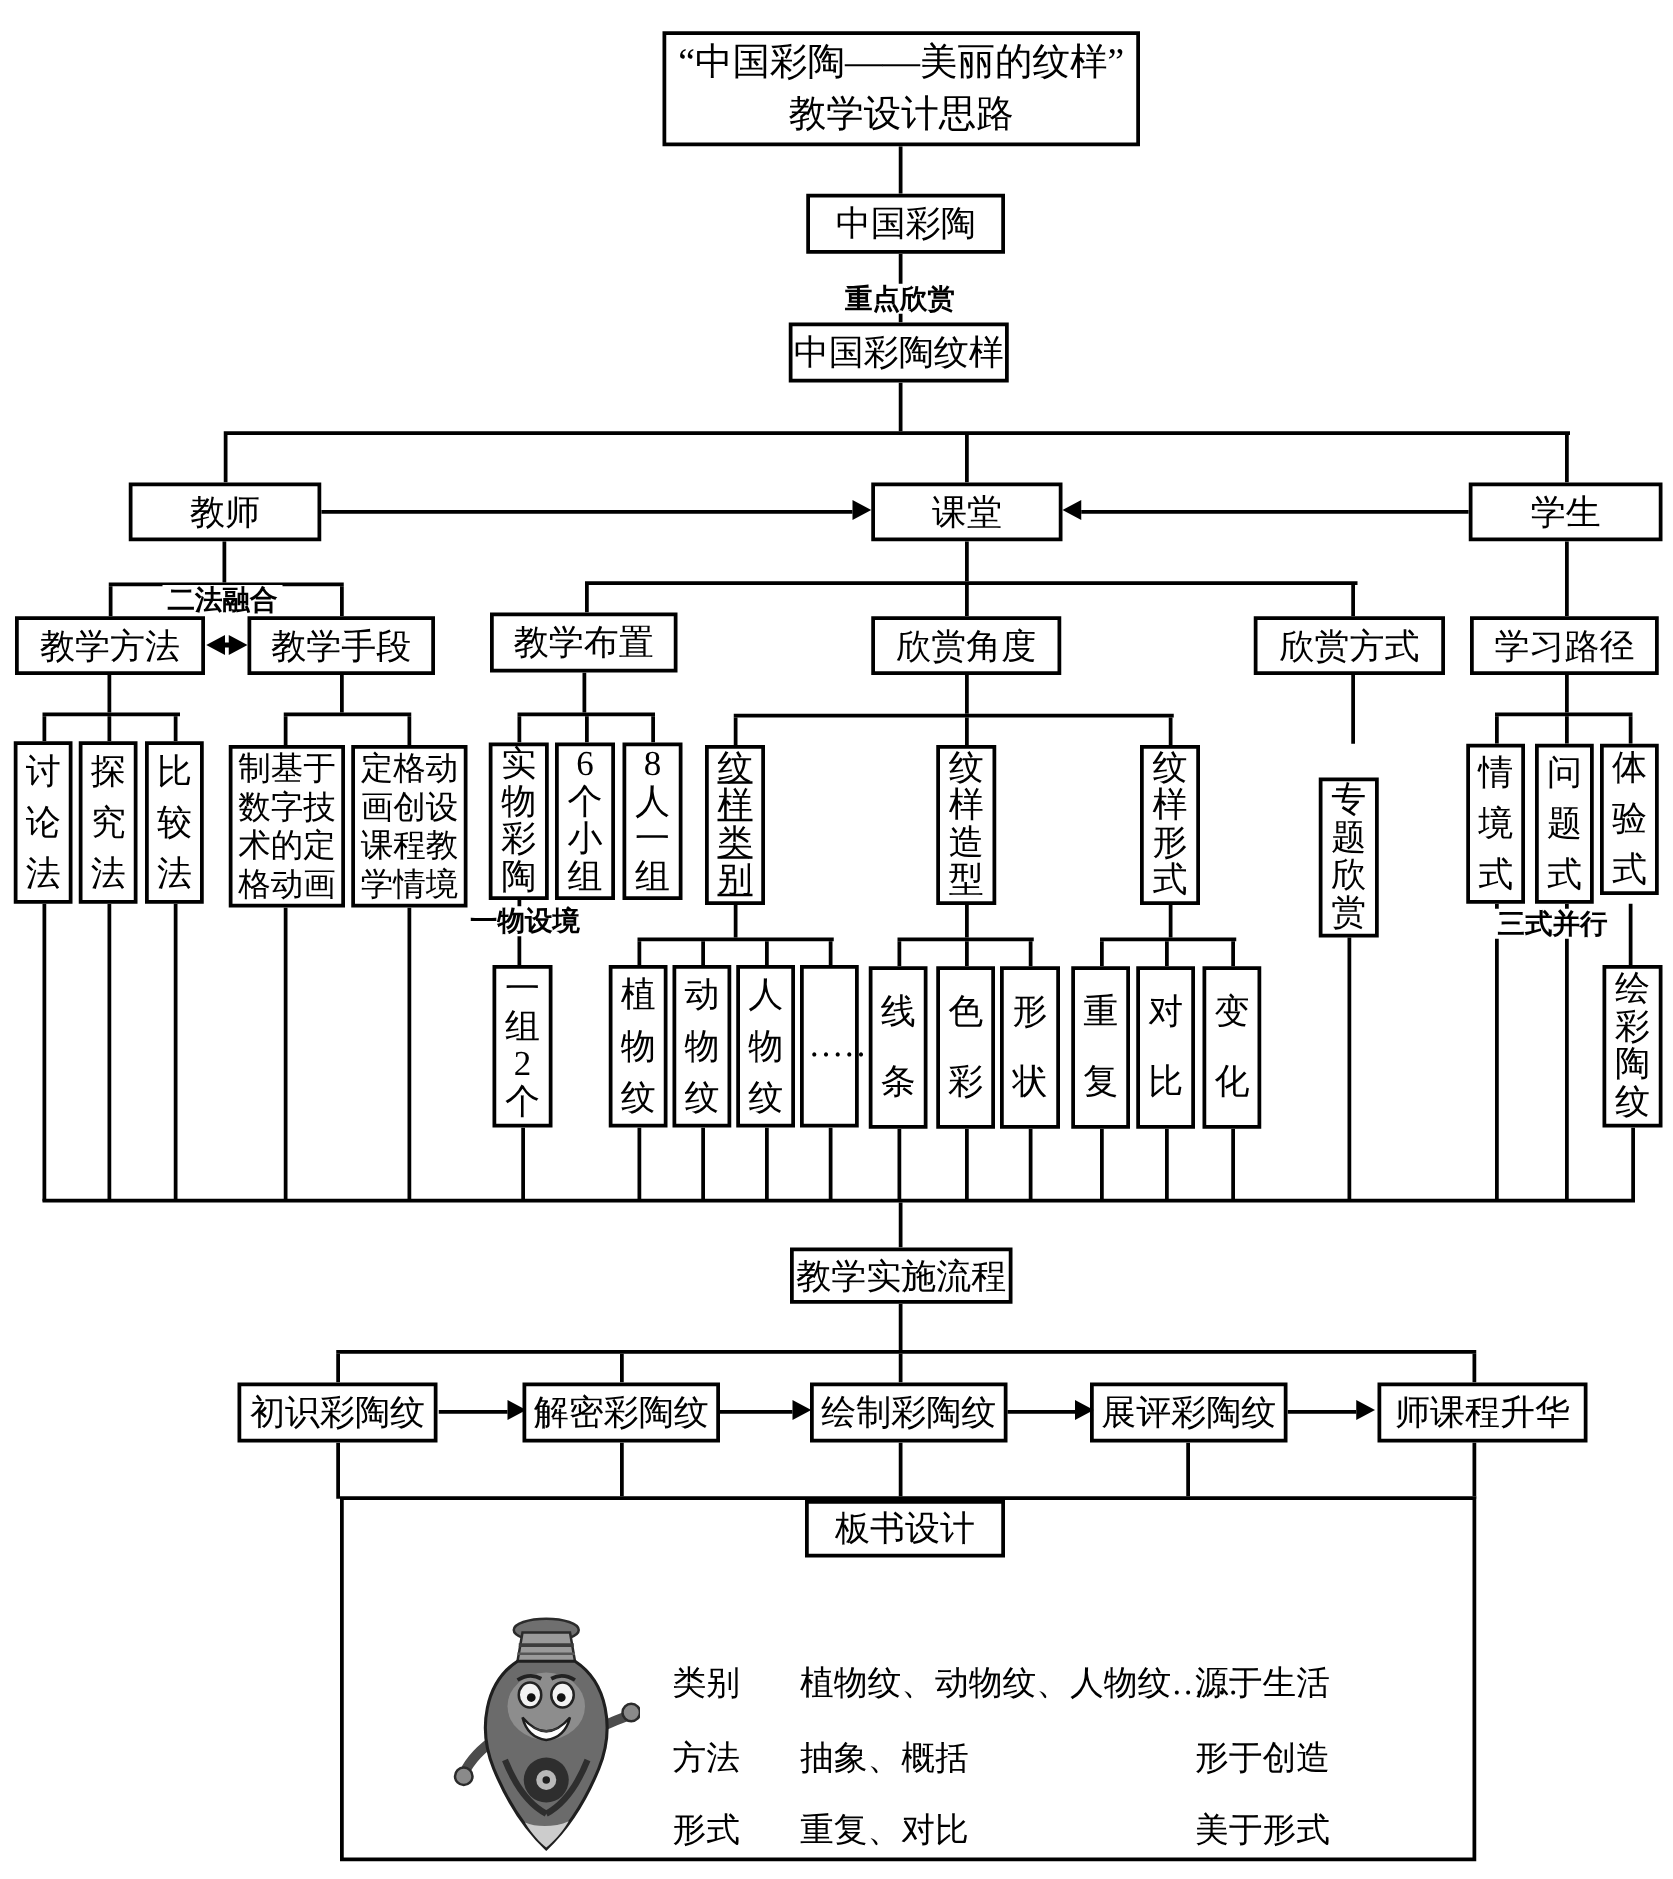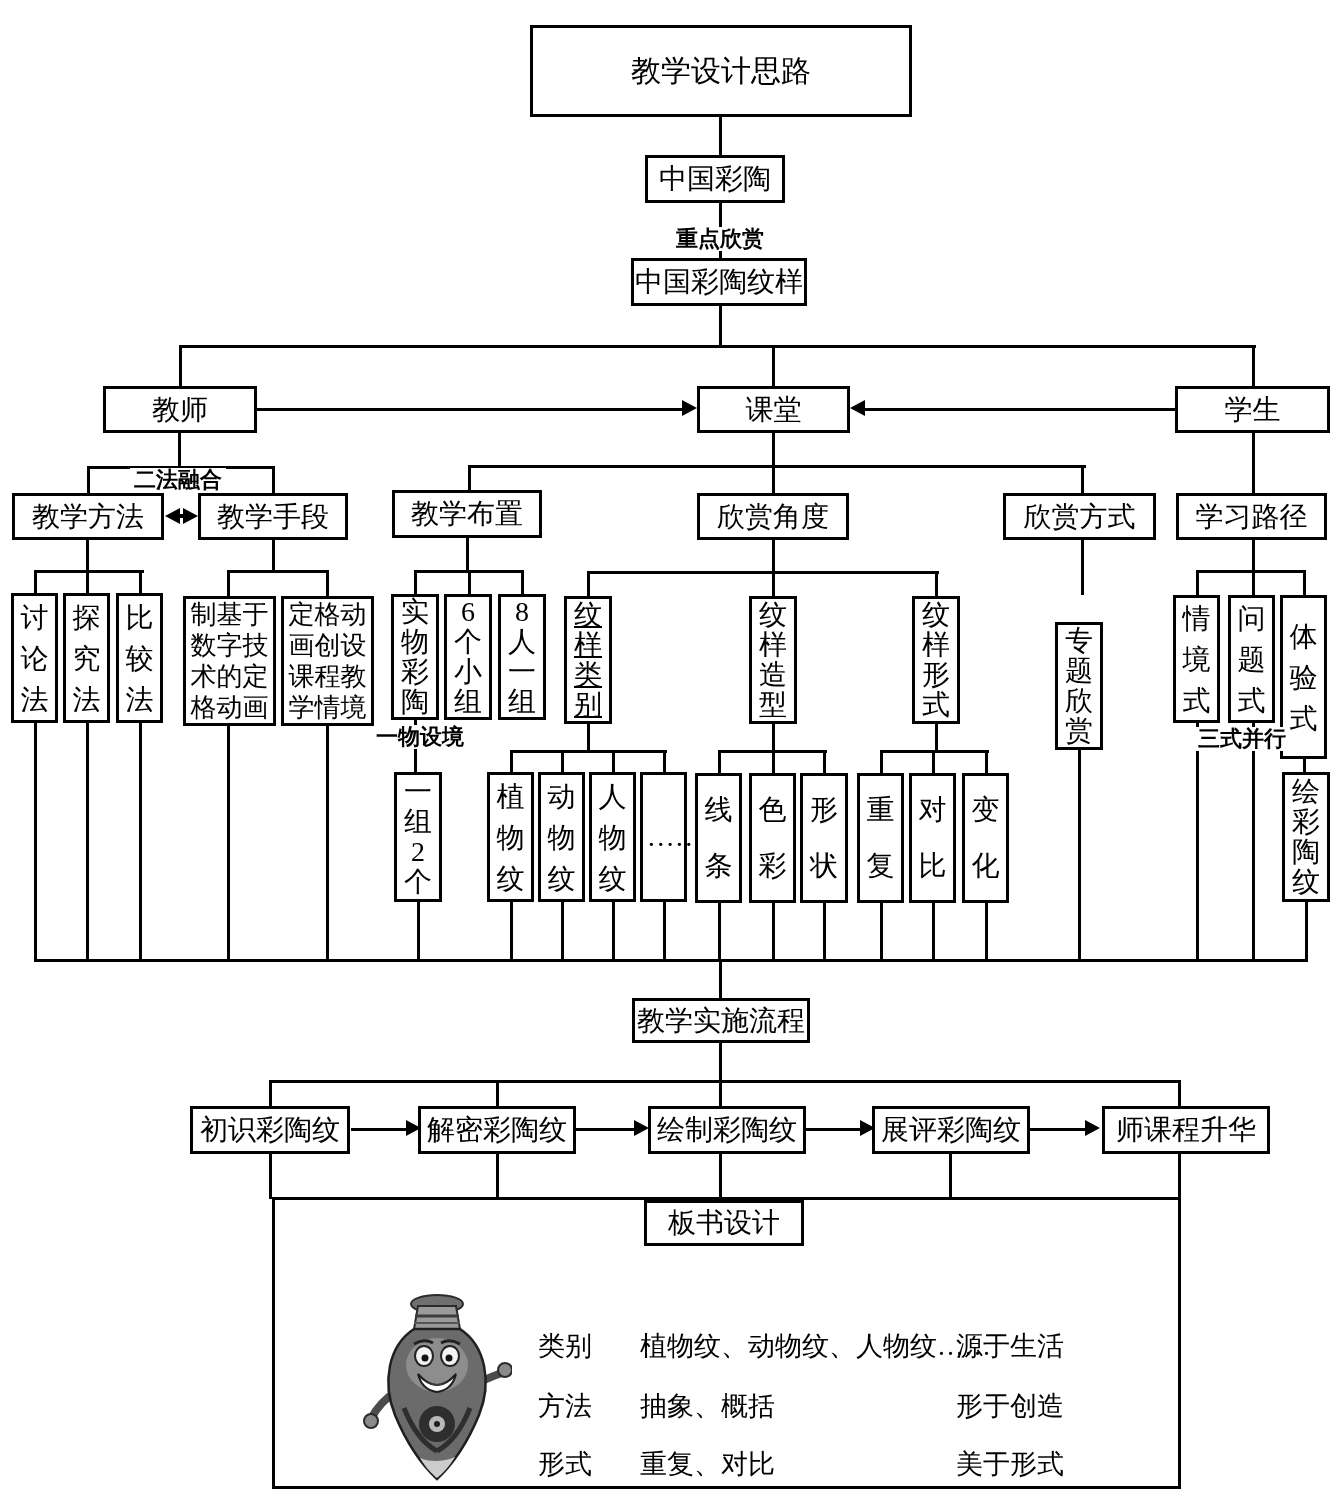--- a/index.html
+++ b/index.html
@@ -28,23 +28,24 @@
   .btxt{position:absolute;font-size:27px;z-index:2;white-space:nowrap;}
   .bold{font-weight:bold;}
   .center{text-align:center;}
 </style>
 </head>
 <body>
 
 <div class="canvas">
 
   <div class="title-box" style="left:530px;top:25px;width:382px;height:92px;">
+    <span>“中国彩陶——美丽的纹样”</span>
     <span>教学设计思路</span>
   </div>
-  <div class="hbox" style="left:645px;top:155px;width:140px;height:48px;">
+  <div class="hbox" style="left:645px;top:155px;width:159px;height:48px;">
       <span>中国彩陶</span>
     </div>
   <div class="lbl" style="left:672px;top:227px;width:96px;text-align:center;">重点欣赏</div>
   <div class="hbox" style="left:631px;top:258px;width:176px;height:48px;">
       <span>中国彩陶纹样</span>
     </div>
 
   <div class="hbox" style="left:103px;top:386px;width:154px;height:47px;">
       <span>教师</span>
     </div>
@@ -114,21 +115,21 @@
     </div>
   <div class="vbox sp4" style="left:1055px;top:595px;width:48px;height:128px;margin-top:27px;">
       <span>专题欣赏</span>
     </div>
   <div class="vbox sp3" style="left:1173px;top:595px;width:47px;height:128px;">
       <span>情境式</span>
     </div>
   <div class="vbox sp3" style="left:1228px;top:595px;width:47px;height:128px;">
       <span>问题式</span>
     </div>
-  <div class="vbox sp3" style="left:1280px;top:595px;width:47px;height:164px;">
+  <div class="vbox sp3" style="left:1280px;top:595px;width:47px;height:121px;">
       <span>体验式</span>
     </div>
 
   <div class="lbl" style="left:376px;top:725px;width:86px;">一物设境</div>
   <div class="lbl" style="left:1196px;top:727px;width:92px;">三式并行</div>
 
   <div class="vbox sp4" style="left:394px;top:772px;width:48px;height:130px;">
       <span>一组2个</span>
     </div>
   <div class="vbox sp3" style="left:487px;top:772px;width:47px;height:130px;">

